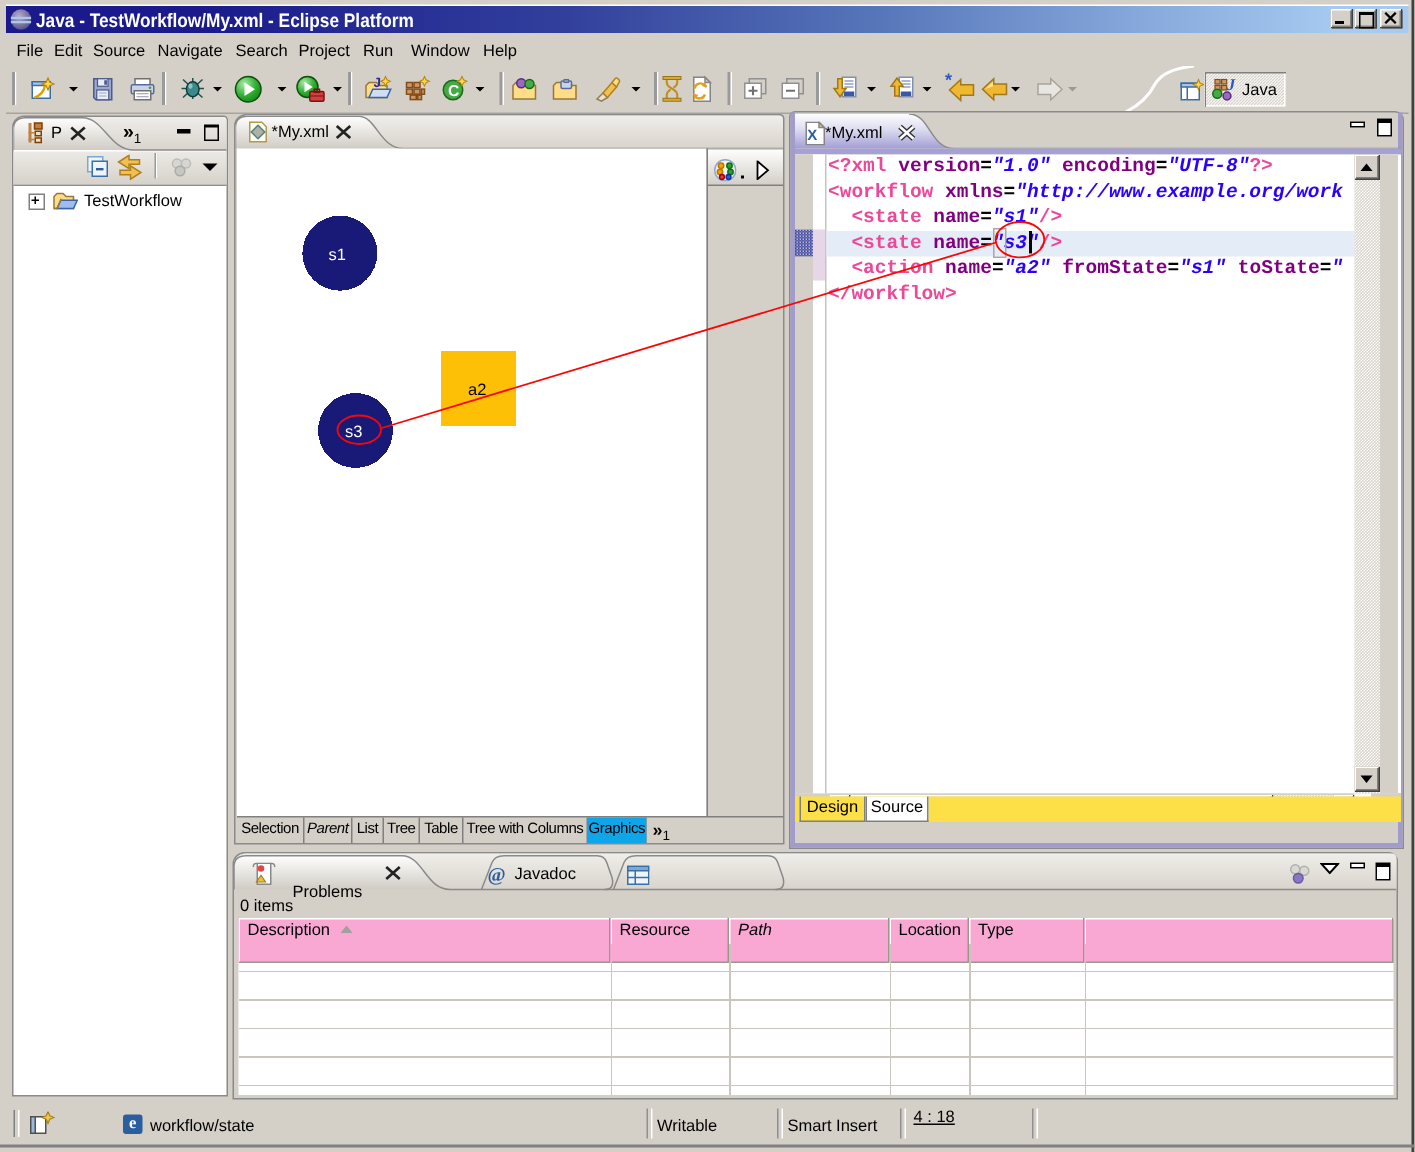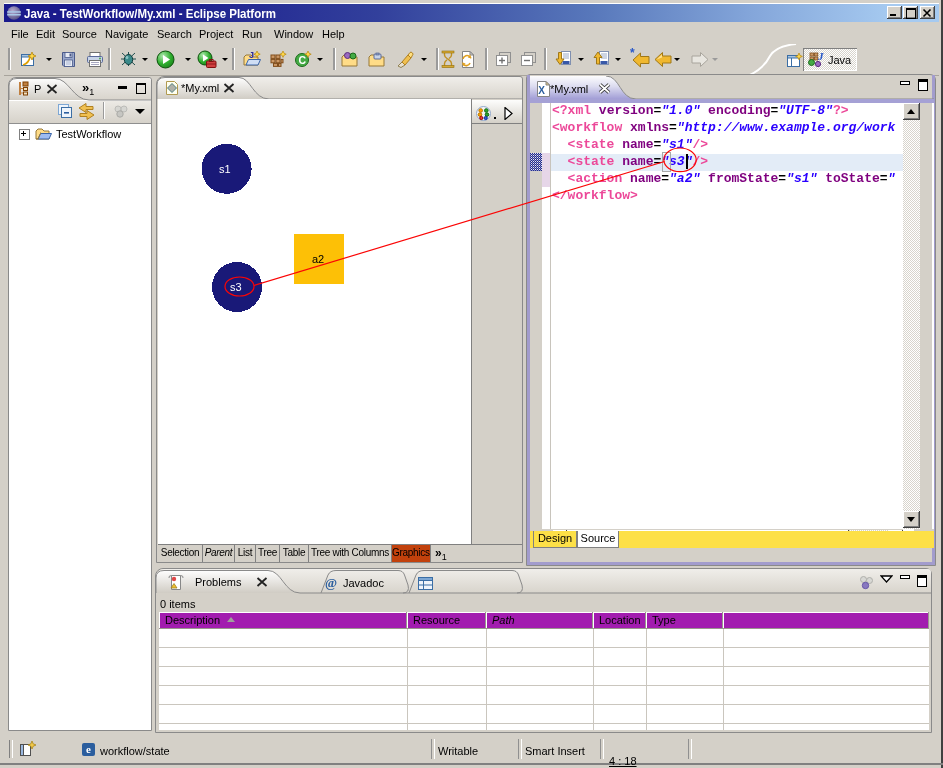--- a/index.html
+++ b/index.html
@@ -12,21 +12,21 @@
 .raised{background:#d4d0c8;box-shadow:inset -1px -1px #404040, inset 1px 1px #fff, inset -2px -2px #808080;}
 
 .tsep{width:2px;background:#9a9a9a;border-right:1px solid #fff;}
 
 .dd{width:0;height:0;border-left:3px solid transparent;border-right:3px solid transparent;border-top:3px solid #000;}
 .dd.grey{border-top-color:#9a9a9a;}
 .ct{color:#ec4899;}
 .ca{color:#7f007f;}
 .cv{color:#2a00ff;font-style:italic;}
 .st{font-size:10px;letter-spacing:-0.3px;}
-.hdrc{top:0;height:17px;background:#a21caf;box-shadow:inset -1px -1px #9a968e, inset 1px 1px #fff;box-sizing:border-box;font:11px "Liberation Sans",sans-serif;padding:2px 0 0 6px;white-space:nowrap;overflow:hidden;}
+.hdrc{top:0;height:30px;background:#f9a8d4;box-shadow:inset -1px -1px #9a968e, inset 1px 1px #fff;box-sizing:border-box;font:11px "Liberation Sans",sans-serif;padding:2px 0 0 6px;white-space:nowrap;overflow:hidden;}
 </style>
 </head>
 <body>
 
 <div class="abs" id="frame-top" style="left:0;top:0;width:943px;height:4px;background:#d4d0c8;"></div>
 <div class="abs" style="left:941px;top:0;width:2px;height:768px;background:#404040;"></div>
 <div class="abs" style="left:0;top:763px;width:943px;height:2px;background:#808080;"></div>
 
 <div class="abs" style="left:4px;top:3px;width:935px;height:1px;background:#fff;"></div>
 <div class="abs" style="left:4px;top:4px;width:935px;height:18px;background:linear-gradient(90deg,#1a1a8c 0%,#1a1a8c 14%,#32409c 40%,#5878bb 63%,#84a6da 80%,#a6caf0 95%);"></div>
@@ -381,21 +381,21 @@
     <path d="M1,0.5 L8,6.5 L1,12.5 Z" fill="#fff" stroke="#000" stroke-width="1.2"></path>
   </svg>
 
   <div class="abs" style="left:1px;top:467px;width:364px;height:17px;border-top:1px solid #808080;box-sizing:border-box;">
     <div class="abs ui st" style="left:0px;top:0;width:45px;height:17px;border-right:1px solid #808080;box-sizing:border-box;text-align:center;line-height:16px;">Selection</div>
     <div class="abs ui st" style="left:45px;top:0;width:32px;height:17px;border-right:1px solid #808080;box-sizing:border-box;text-align:center;line-height:16px;font-style:italic;">Parent</div>
     <div class="abs ui st" style="left:77px;top:0;width:21px;height:17px;border-right:1px solid #808080;box-sizing:border-box;text-align:center;line-height:16px;">List</div>
     <div class="abs ui st" style="left:98px;top:0;width:24px;height:17px;border-right:1px solid #808080;box-sizing:border-box;text-align:center;line-height:16px;">Tree</div>
     <div class="abs ui st" style="left:122px;top:0;width:29px;height:17px;border-right:1px solid #808080;box-sizing:border-box;text-align:center;line-height:16px;">Table</div>
     <div class="abs ui st" style="left:151px;top:0;width:83px;height:17px;border-right:1px solid #808080;box-sizing:border-box;text-align:center;line-height:16px;">Tree with Columns</div>
-    <div class="abs ui st" style="left:234px;top:0;width:39px;height:17px;border-right:1px solid #808080;box-sizing:border-box;text-align:left;line-height:16px;background:#c2410c;">Graphics</div>
+    <div class="abs ui st" style="left:234px;top:0;width:39px;height:17px;border-right:1px solid #808080;box-sizing:border-box;text-align:right;line-height:16px;background:#0ea5e9;">Graphics</div>
     <div class="abs" style="left:277px;top:1px;font:bold 12px 'Liberation Sans';">»<span style="font-size:9px;font-weight:normal;position:relative;top:3px;">1</span></div>
   </div>
 </div>
 
 <div id="rightpane" class="abs" style="left:526px;top:74px;width:410px;height:492px;background:#d4d0c8;border:1px solid #8a8a8a;border-radius:4px 6px 0 0;box-sizing:border-box;">
   <div class="abs" style="left:0px;top:0px;width:3px;height:490px;background:#a29ccd;"></div>
   <div class="abs" style="left:405px;top:0px;width:3px;height:490px;background:#a29ccd;"></div>
   <div class="abs" style="left:0px;top:487px;width:408px;height:3px;background:#a29ccd;"></div>
 
   <svg class="abs" style="left:3px;top:1px;" width="404" height="23" viewBox="0 0 404 23">
@@ -495,21 +495,21 @@
     <path d="M165,24 L172,6 Q174,1.5 180,1.5 L242,1.5 Q247,1.5 248.5,6 L252,16 Q254,24 247,24" fill="none" stroke="#8a8a8a" stroke-width="1"></path>
     <path d="M253,24 L260,6 Q262,1.5 268,1.5 L356,1.5 Q361,1.5 362.5,6 L366,16 Q368,24 361,24" fill="none" stroke="#8a8a8a" stroke-width="1"></path>
   </svg>
 
   <svg class="abs" style="left:12px;top:6px;" width="16" height="15" viewBox="0 0 16 15">
     <path d="M3.5,0.5 L12.5,0.5 L12.5,14.5 L3.5,14.5 Z" fill="#fff" stroke="#888" stroke-width="1"></path>
     <path d="M1,3 Q0.5,0.5 3.5,0.5 M12.5,0.5 Q15.5,0.5 15,3" stroke="#888" fill="none"></path>
     <circle cx="6" cy="4" r="2.2" fill="#e04848"></circle>
     <path d="M6,8.5 L9,13 L3,13 Z" fill="#f0c030" stroke="#a08020" stroke-width="0.8"></path>
   </svg>
-  <div class="abs ui" style="left:39px;top:7px;">Problems</div>
+  <div class="abs ui" style="left:39px;top:20px;">Problems</div>
   <svg class="abs" style="left:100px;top:7px;" width="12" height="12" viewBox="0 0 12 12">
     <path d="M1.5,2 L10.5,10 M10.5,2 L1.5,10" stroke="#222" stroke-width="1.8" fill="none"></path>
   </svg>
   <div class="abs" style="left:169px;top:6px;color:#2b5e9e;font:bold 13px 'Liberation Serif';">@</div>
   <div class="abs ui" style="left:187px;top:8px;">Javadoc</div>
   <svg class="abs" style="left:262px;top:8px;" width="15" height="13" viewBox="0 0 15 13">
     <rect x="0.5" y="0.5" width="14" height="12" fill="#eef4fb" stroke="#3b6ea5"></rect>
     <rect x="0.5" y="0.5" width="14" height="3" fill="#7da7d4" stroke="#3b6ea5"></rect>
     <line x1="5.5" y1="3" x2="5.5" y2="13" stroke="#3b6ea5"></line>
     <line x1="0.5" y1="8" x2="15" y2="8" stroke="#3b6ea5"></line>
@@ -563,21 +563,21 @@
     <rect x="1.5" y="3.5" width="3" height="11" fill="#9ab8e0" stroke="#505050"></rect>
     <path d="M13,0 L14.2,2.8 L17,4 L14.2,5.2 L13,8 L11.8,5.2 L9,4 L11.8,2.8 Z" fill="#f0c84a" stroke="#a88418" stroke-width="0.8"></path>
   </svg>
   <div class="abs" style="left:78px;top:7px;width:13px;height:13px;background:#2b5e9e;border-radius:2px;color:#fff;font:bold 11px 'Liberation Serif';text-align:center;line-height:13px;">e</div>
   <div class="abs ui" style="left:96px;top:9px;">workflow/state</div>
   <div class="abs" style="left:427px;top:3px;width:2px;height:20px;border-left:1px solid #909090;border-right:1px solid #fff;"></div>
   <div class="abs ui" style="left:434px;top:9px;">Writable</div>
   <div class="abs" style="left:514px;top:3px;width:2px;height:20px;border-left:1px solid #909090;border-right:1px solid #fff;"></div>
   <div class="abs ui" style="left:521px;top:9px;">Smart Insert</div>
   <div class="abs" style="left:596px;top:3px;width:2px;height:20px;border-left:1px solid #909090;border-right:1px solid #fff;"></div>
-  <div class="abs ui" style="left:605px;top:19px;text-decoration:underline;">4 : 18</div>
+  <div class="abs ui" style="left:605px;top:3px;text-decoration:underline;">4 : 18</div>
   <div class="abs" style="left:684px;top:3px;width:2px;height:20px;border-left:1px solid #909090;border-right:1px solid #fff;"></div>
 </div>
 
 <svg class="abs" style="left:0;top:0;pointer-events:none;z-index:99;" width="943" height="768" viewBox="0 0 943 768">
   <line x1="254" y1="285.5" x2="664.5" y2="161.5" stroke="#fb0505" stroke-width="1.2"></line>
   <ellipse cx="239.5" cy="286.5" rx="14.5" ry="9.5" fill="none" stroke="#fb0505" stroke-width="1.2"></ellipse>
   <ellipse cx="680" cy="159.8" rx="16.2" ry="11.8" fill="none" stroke="#fb0505" stroke-width="1.2"></ellipse>
 </svg>
 
 </body></html>

